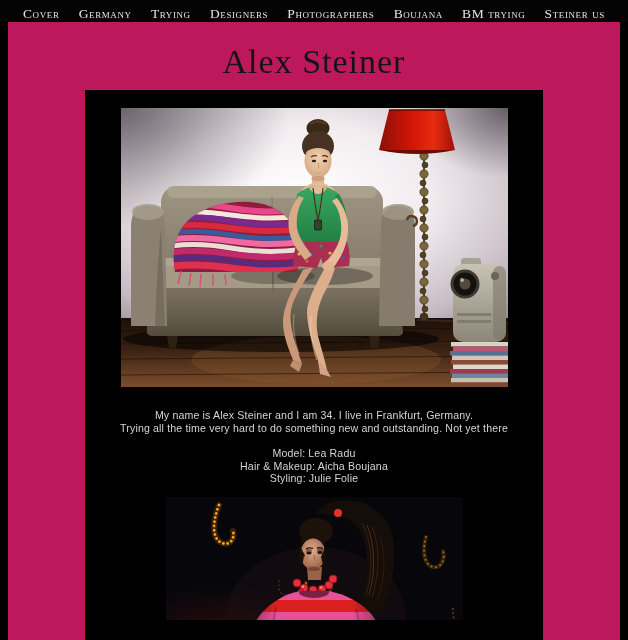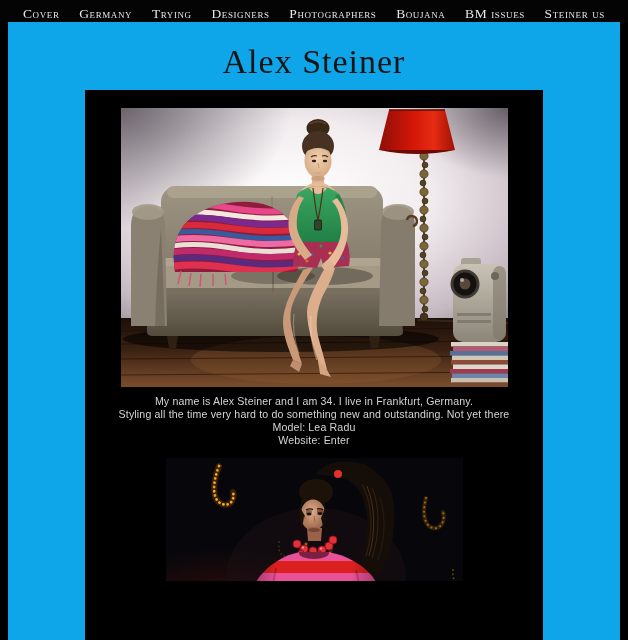--- a/index.html
+++ b/index.html
@@ -15,62 +15,62 @@
   .topnav a {
     font-family:"Liberation Serif", serif;
     font-variant:small-caps;
     font-size:13.5px; letter-spacing:.6px;
     color:#e6e6e6; text-decoration:none; white-space:nowrap;
   }
 
   
   .page {
     margin:0 8px; width:612px; height:618px;
-    background:#0ea5e9; overflow:hidden; position:relative;
+    background:#be185d; overflow:hidden; position:relative;
   }
 
   h1.title {
     margin:20px 0 9px 0;
     text-align:center;
     font-family:"Liberation Serif", serif;
     font-weight:400; font-size:34px; line-height:39px;
     letter-spacing:1px; color:#141414;
   }
 
   .panel {
     width:458px; margin:0 auto; background:#000;
     padding:18px 0 30px 0; min-height:560px;
   }
 
   .photo1 { width:387px; height:279px; margin:0 auto; display:block; }
   .photo2 { width:297px; height:123px; margin:12px auto 0 auto; display:block; overflow:hidden; }
   .photo1 svg, .photo2 svg { display:block; }
 
-  .bio { margin-top:8px; text-align:center; }
+  .bio { margin-top:22px; text-align:center; }
   .bio span, .credits span {
     display:block;
     font-size:10.6px; line-height:12.6px;
     font-weight:300; letter-spacing:.15px;
     color:#d4d4d4;
   }
-  .credits { margin-top:1px; text-align:center; }
+  .credits { margin-top:13px; text-align:center; }
   .credits .weblink { display:inline; color:#d4d4d4; text-decoration:none; cursor:pointer; }
   .credits .weblabel { display:inline; }
 </style>
 </head>
 <body>
 
 <nav class="topnav">
   <a href="#">Cover</a>
   <a href="#">Germany</a>
   <a href="#">Trying</a>
   <a href="#">Designers</a>
   <a href="#">Photographers</a>
   <a href="#">Boujana</a>
-  <a href="#">BM issues</a>
+  <a href="#">BM trying</a>
   <a href="#">Steiner us</a>
 </nav>
 
 <div class="page">
 
   <h1 class="title">Alex Steiner</h1>
 
   <div class="panel">
 
     <div class="photo1">
@@ -269,28 +269,27 @@
         <ellipse cx="193" cy="53" rx="2.2" ry="1.3" fill="#2e1f16"></ellipse>
         <ellipse cx="204" cy="53" rx="2.2" ry="1.3" fill="#2e1f16"></ellipse>
         <line x1="197" y1="55" x2="198" y2="60" stroke="#c79873" stroke-width="1"></line>
         <path d="M193,64 q4,2.6 8,0 q-4,2 -8,0 Z" fill="#b5685a"></path>
         <ellipse cx="197" cy="70.5" rx="7" ry="2.5" fill="#c2926f" opacity=".6"></ellipse>
       </svg>
     </div>
 
     <div class="bio">
       <span>My name is Alex Steiner and I am 34. I live in Frankfurt, Germany.</span>
-      <span>Styling all the time very hard to do something new and outstanding. Not yet there</span>
+      <span>Trying all the time very hard to do something new and outstanding. Not yet there</span>
     </div>
 
     <div class="credits">
       <span>Model: Lea Radu</span>
-      <span>
-        <span class="weblabel">Website: </span><a href="#" class="weblink">Enter</a>
-      </span>
+      <span>Hair &amp; Makeup: Aicha Boujana</span>
+      <span>Styling: Julie Folie</span>
     </div>
 
     <div class="photo2">
       <svg width="297" height="170" viewBox="0 0 297 170">
         <defs>
           <radialGradient id="glowRed" cx="50%" cy="50%" r="50%">
             <stop offset="0%" stop-color="#5a100e" stop-opacity=".55"></stop>
             <stop offset="100%" stop-color="#5a100e" stop-opacity="0"></stop>
           </radialGradient>
           <radialGradient id="face2G" cx="45%" cy="40%" r="75%">

